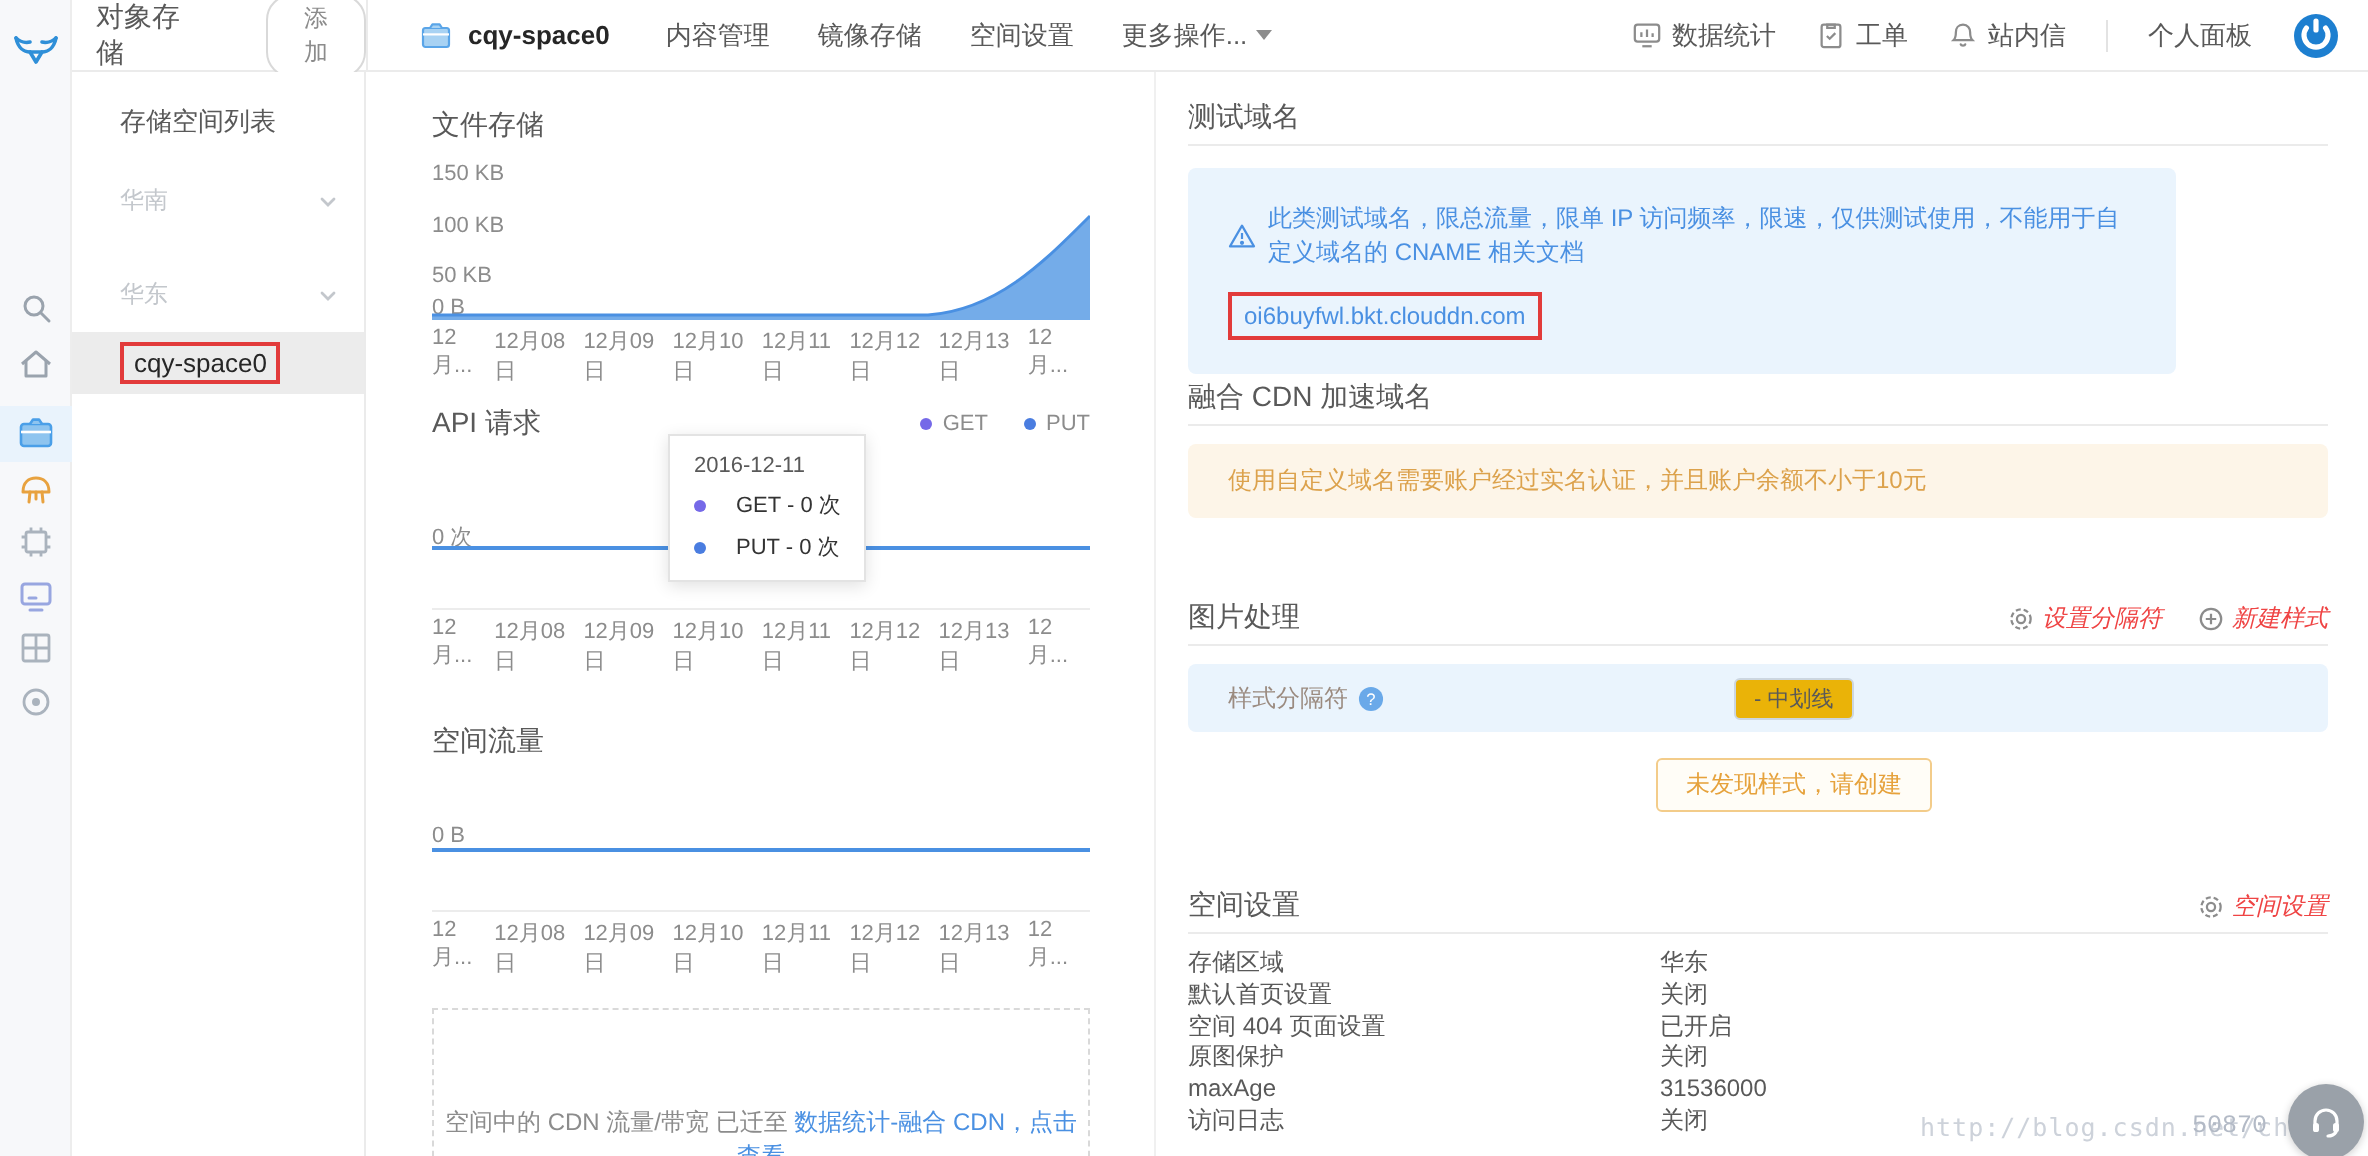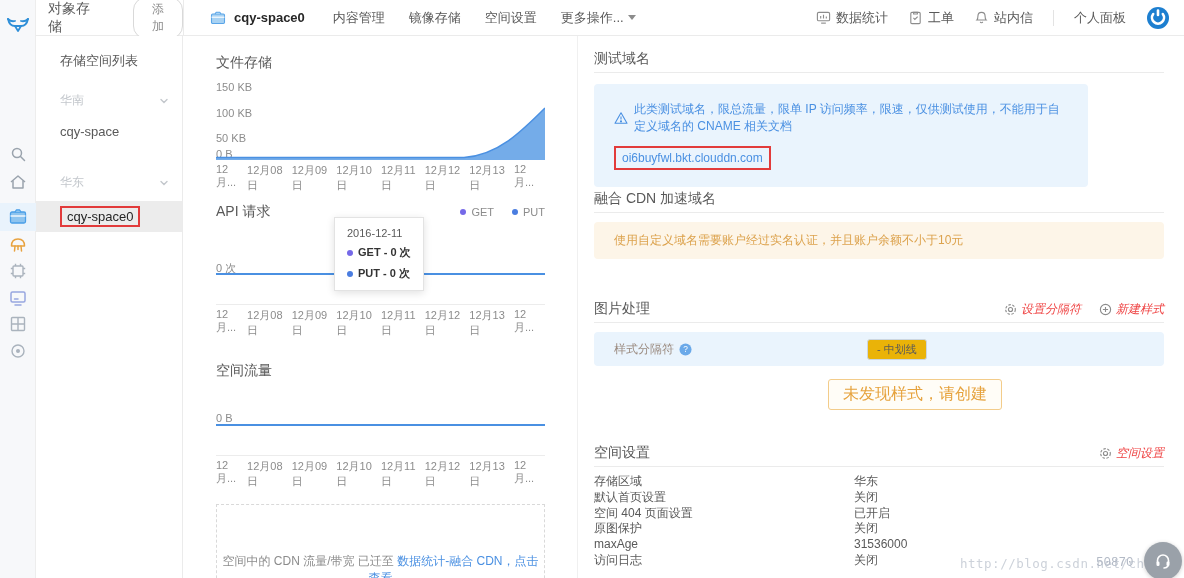--- a/index.html
+++ b/index.html
@@ -49,41 +49,41 @@
   .xrow { display:flex; justify-content:space-between; width:329px; }
   .flatline { width:329px; height:2px; background:#4a90e2; }
   .axisline { width:329px; height:1px; background:#ececec; }
   .hr { height:1px; background:#ebebeb; width:570px; }
 
   
   .legend { display:flex; justify-content:flex-end; gap:18px; width:329px; font-size:11px; color:#8c8c8c; }
   .legend-item { display:flex; align-items:center; gap:5px; }
   .dot { width:6px; height:6px; border-radius:50%; display:inline-block; }
   .tooltip { background:#fff; border:1px solid #e3e3e3; box-shadow:0 2px 8px rgba(0,0,0,.12); padding:9px 12px; font-size:11px; color:#595959; z-index:5; }
-  .tt-row { display:flex; align-items:center; gap:5px; margin-top:6px; font-weight:bold; color:#333;text-align:center; }
+  .tt-row { display:flex; align-items:center; gap:15px; margin-top:6px; font-weight:normal; color:#333;text-align:center; }
 
   
   .dashed { border:1px dashed #d9d9d9; width:329px; height:110px; text-align:center; padding-top:48px; font-size:12px; color:#8c8c8c; }
   .link { color:#4a90e2; cursor:pointer; }
 
   
   .infobox { width:494px; background:#eaf4fd; border-radius:4px; padding:17px 20px; }
   .info-line { display:flex; align-items:center; gap:6px; font-size:12px; color:#4a90e2; }
   .info-line svg { width:14px; height:14px; flex:0 0 14px; color:#4a90e2; }
   .domain-tag { display:inline-block; margin-top:11px; border:2px solid #e23b3b; padding:3px 6px; font-size:12px; color:#4a90e2; cursor:pointer; }
   .warnbox { width:570px; background:#fdf5e8; border-radius:4px; padding:10px 20px; font-size:12px; color:#dca24c; }
   .sec-actions { display:flex; gap:18px; font-size:12px; color:#ef4444;font-style:italic; }
   .sec-actions .act { display:flex; align-items:center; gap:4px; cursor:pointer; }
   .sec-actions svg { width:13px; height:13px; color:#8c8c8c; }
   .stylebox { width:570px; height:34px; background:#eaf4fd; border-radius:4px; position:relative; display:flex; align-items:center; padding:0 20px; }
   .stylebox-label { font-size:12px; color:#9b8b80; display:flex; align-items:center; gap:5px; }
   .tag { position:absolute; left:273px; top:7px; background:#eab308; border:1px solid #ccd6e0; border-radius:3px; padding:2px 9px; font-size:11px; color:#595959; cursor:pointer; }
-  .empty-btn { border:1px solid #f3cc8a; background:#fffdf7; color:#e6a23c; border-radius:3px; padding:4px 14px; font-size:16px; cursor:pointer; }
+  .empty-btn { border:1px solid #f3cc8a; background:#fffdf7; color:#e6a23c; border-radius:3px; padding:4px 14px; font-size:12px; cursor:pointer; }
   .settings { width:570px; display:flex; flex-direction:column; gap:3.5px; }
-  .s-row { display:flex; font-size:12px; color:#595959; line-height:12.3px;gap:24px; }
+  .s-row { display:flex; font-size:12px; color:#595959; line-height:12.3px; }
   .s-row .lab { width:236px; flex:0 0 236px; }
 
   
   .wm { font-family:"DejaVu Sans Mono","Liberation Mono",monospace; font-size:12.5px; color:#cdd2da; letter-spacing:.5px; }
   .wm-ob { font-family:Liberation Mono, monospace; font-size:12.5px; color:#b3bac6; }
   .cs-btn { position:absolute; left:1144px; top:542px; width:38px; height:38px; border-radius:50%; background:#9aa1a9; display:flex; align-items:center; justify-content:center; cursor:pointer; box-shadow:0 1px 4px rgba(0,0,0,.2); }
   .cs-btn svg { width:20px; height:20px; color:#fff; }
 </style>
 </head>
 <body>
@@ -211,21 +211,20 @@
   </div>
 
   <div class="panel">
     <div class="panel-title">存储空间列表</div>
     <div class="grp">
       <span>华南</span>
       <svg viewBox="0 0 12 12" fill="none" stroke="currentColor" stroke-width="1.4" stroke-linecap="round">
           <polyline points="3,4.5 6,7.5 9,4.5"></polyline>
         </svg>
     </div>
-    <div class="bkt">cqy-space</div>
     <div class="grp" style="margin-top:30px">
       <span>华东</span>
       <svg viewBox="0 0 12 12" fill="none" stroke="currentColor" stroke-width="1.4" stroke-linecap="round">
           <polyline points="3,4.5 6,7.5 9,4.5"></polyline>
         </svg>
     </div>
     <div class="bkt sel">
       <span class="redbox">cqy-space0</span>
     </div>
   </div>

